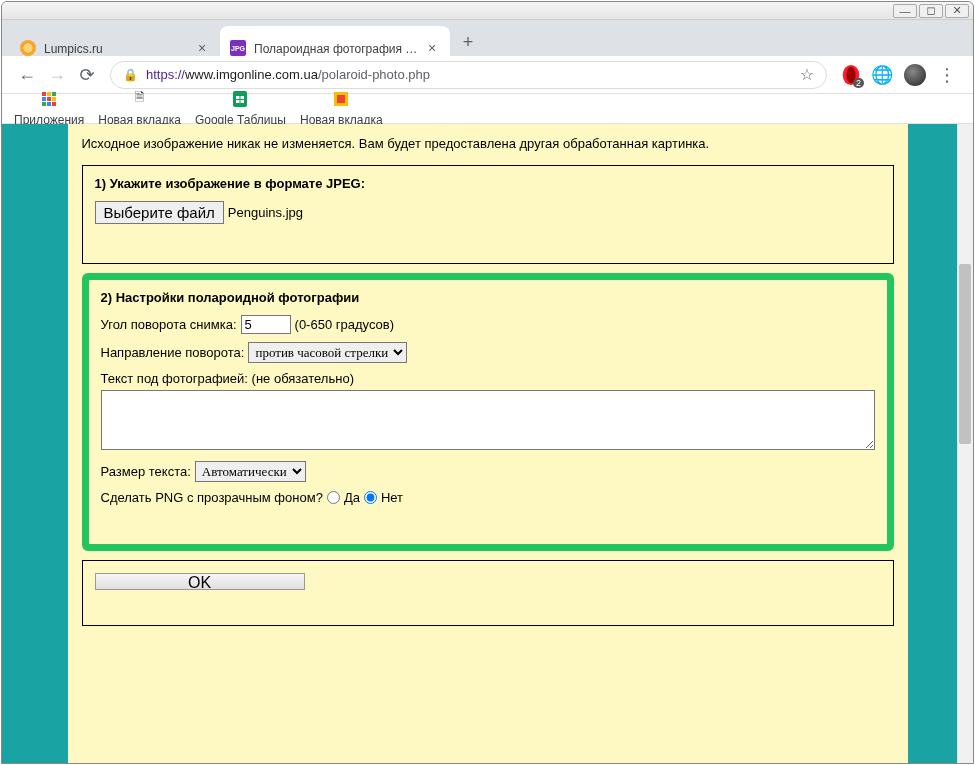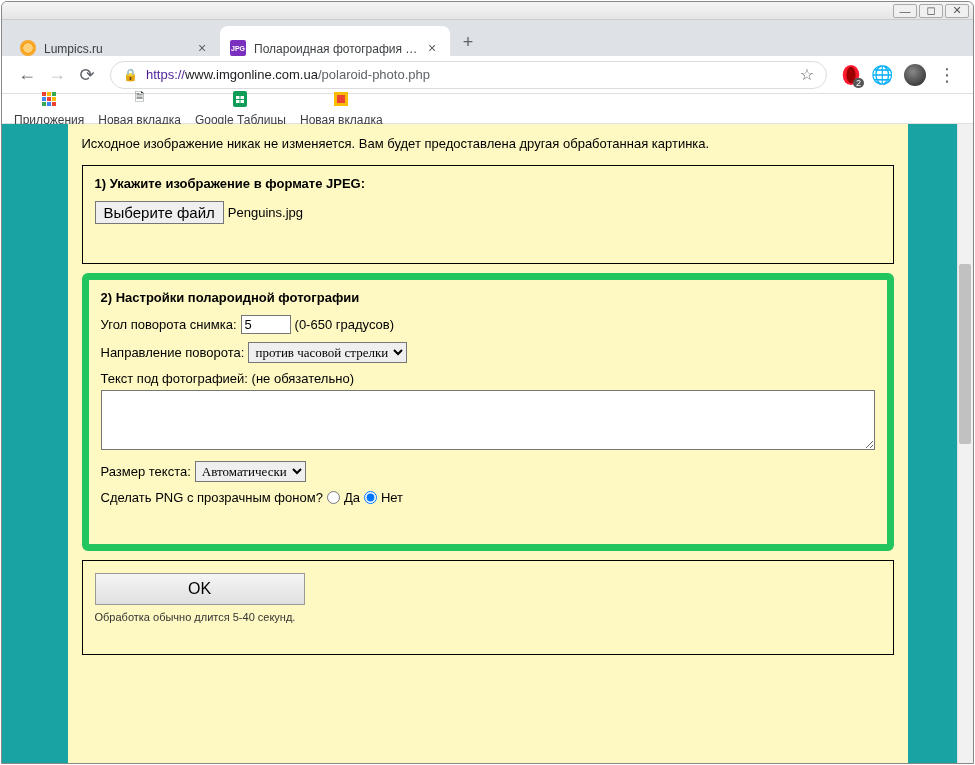--- a/index.html
+++ b/index.html
@@ -43,21 +43,21 @@
     fieldset.step.highlight { border:7px solid #22c55e; border-radius:6px; }
     .step-title { font-weight:bold; margin-bottom:10px;}
     .step-title.normal { font-weight:normal;}
     .row { margin: 8px 0; display:flex; align-items:center; flex-wrap:wrap; gap:4px;}
     
     .file-btn { background:#efefef; border:1px solid #767676; padding:2px 8px; font-size:15px; font-family:inherit;}
     input[type=text].small { width:50px; border:1px solid #767676; padding:1px 3px; font-size:13px; font-family:inherit;}
     select { border:1px solid #767676; padding:1px 2px; font-size:13px; font-family:Liberation Serif, serif; background:#efefef;}
     textarea.caption { width:100%; height:60px; border:1px solid #767676; resize:both; font-family:inherit; font-size:13px; padding:2px;}
     
-    .okbtn { width:210px; height:32px; background:linear-gradient(#f5f5f5,#e0e0e0); border:1px solid #999; font-size:16px; margin:4px 0 4px 0;}
+    .okbtn { width:210px; height:17px; background:linear-gradient(#f5f5f5,#e0e0e0); border:1px solid #999; font-size:16px; margin:4px 0 4px 0;}
     .small-note { font-size:11px; color:#333; margin-top:2px;}
     
     .opera-badge { position:relative; width:22px;height:22px;}
     .opera-badge svg{width:22px;height:22px;}
     .opera-count{position:absolute;right:-2px;bottom:-2px;background:#555;color:#fff;font-size:9px;border-radius:6px;padding:0 3px;}
   </style>
 </head>
 <body>
 
 <div class="window-frame">
@@ -189,21 +189,20 @@
               <input type="radio" name="png" style="">
               <span>Да</span>
               <input type="radio" name="png" checked="" style="">
               <span>Нет</span>
             </div>
           </fieldset>
 
 
           <fieldset class="step" style="padding-top:8px;">
             <button class="okbtn">OK</button>
-            <div class="small-note">Обработка обычно длится 5-40 секунд.</div>
           </fieldset>
         </div>
       </div>
     </div>
     <div class="scrollpad">
       <div class="scrollthumb"></div>
     </div>
   </div>
 </div>
 

